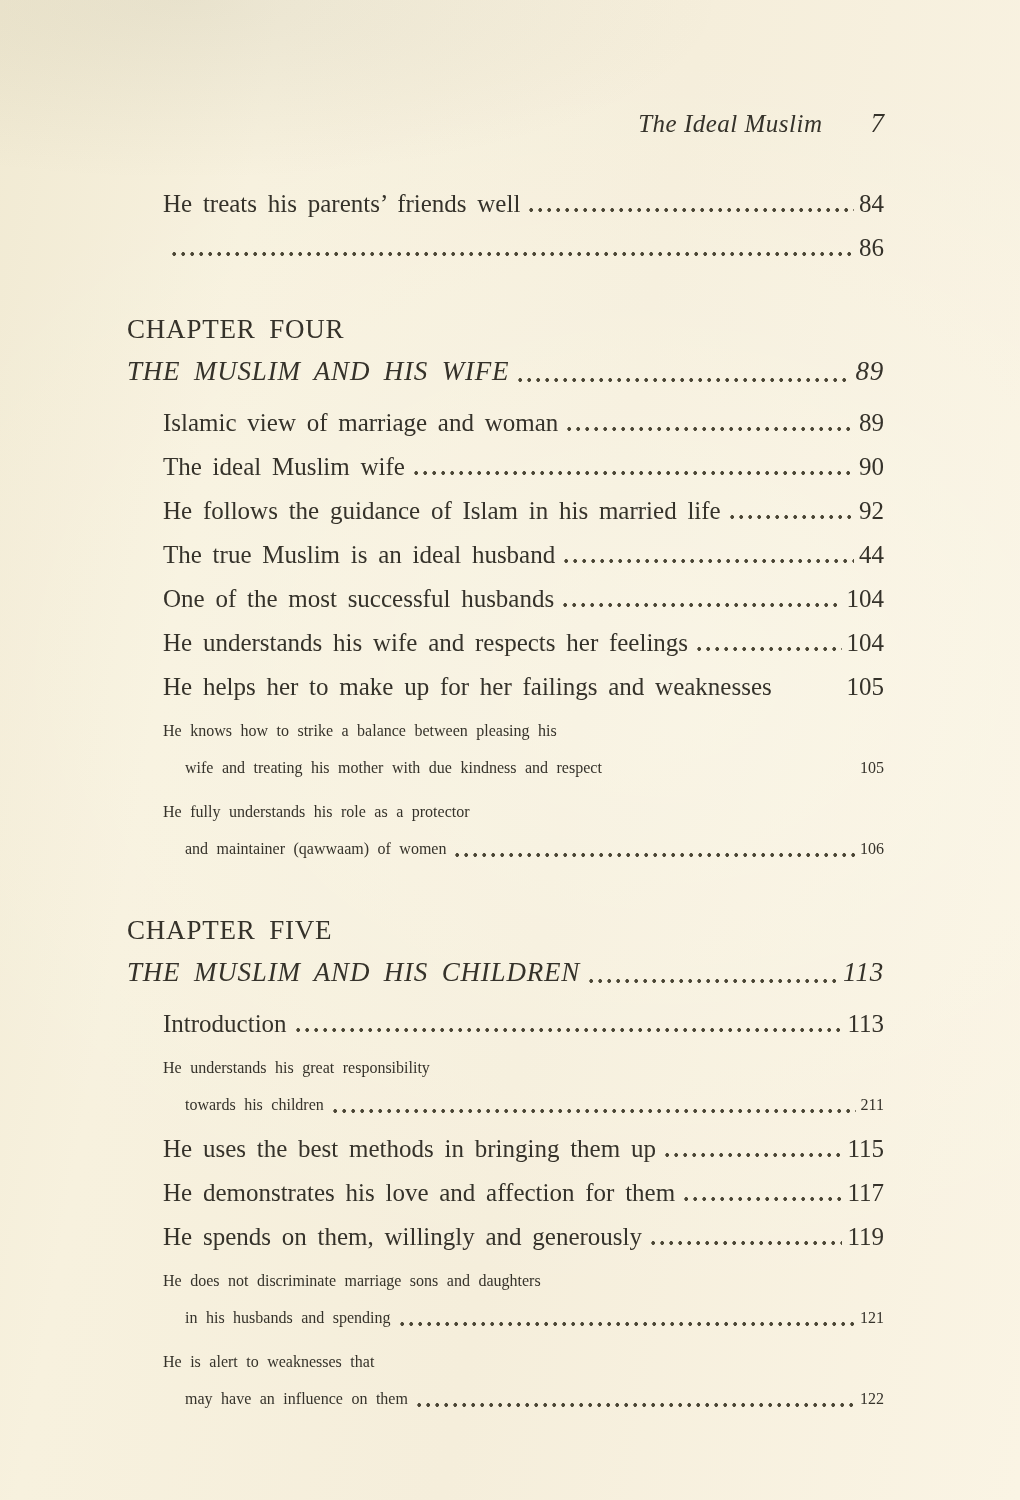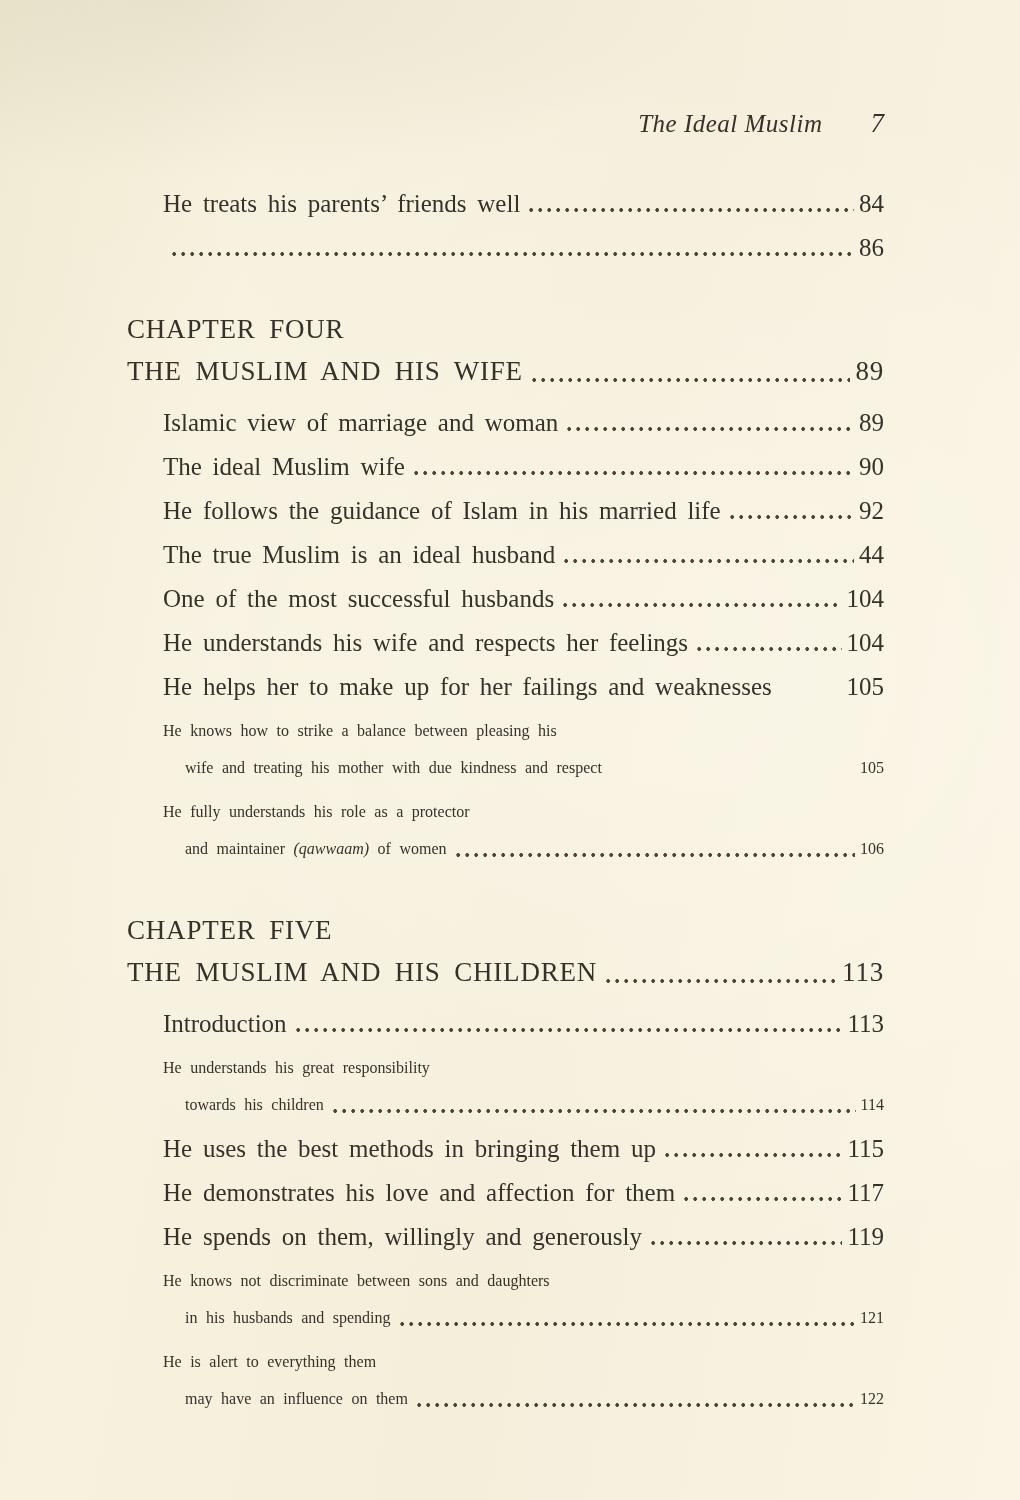--- a/index.html
+++ b/index.html
@@ -42,24 +42,24 @@
   .leader.plain { background: none; }
   .pagenum { white-space: nowrap; }
 
   .entry2 { margin: 0 0 7px 36px; font-size: 16px; line-height: 37px; word-spacing: 4.5px; }
   .entry2 .l1 { display: block; }
   .entry2 .l2row { display: flex; align-items: baseline; margin-left: 22px; }
   .entry2 .l2row .t { white-space: nowrap; }
 
   .chapter { margin: 42px 0 12px 0; font-size: 27px; line-height: 42px; letter-spacing: 0.8px; word-spacing: 6px; }
   .chapter .c1 { display: block; }
-  .chapter .c2row { display: flex; align-items: center; }
+  .chapter .c2row { display: flex; align-items: center; font-style: italic; }
   .chapter .c2row .t { white-space: nowrap; }
 
-  .it { font-style: italic; }
+  .it { }
 </style>
 </head>
 <body>
 
 <div class="page">
   <div class="content">
 
     <div class="header-row">
       <span class="running-title">The Ideal Muslim</span>
       <span class="page-number">7</span>
@@ -153,51 +153,51 @@
         <span class="t">Introduction</span>
         <span class="leader"></span>
         <span class="pagenum">113</span>
       </div>
 
       <div class="entry2">
         <span class="l1">He understands his great responsibility</span>
         <span class="l2row">
           <span class="t">towards his children</span>
           <span class="leader"></span>
-          <span class="pagenum">114</span>
+          <span class="pagenum">211</span>
         </span>
       </div>
 
       <div class="row">
         <span class="t">He uses the best methods in bringing them up</span>
         <span class="leader"></span>
         <span class="pagenum">115</span>
       </div>
       <div class="row">
         <span class="t">He demonstrates his love and affection for them</span>
         <span class="leader"></span>
         <span class="pagenum">117</span>
       </div>
       <div class="row">
         <span class="t">He spends on them, willingly and generously</span>
         <span class="leader"></span>
         <span class="pagenum">119</span>
       </div>
 
       <div class="entry2">
-        <span class="l1">He knows not discriminate between sons and daughters</span>
+        <span class="l1">He does not discriminate marriage sons and daughters</span>
         <span class="l2row">
           <span class="t">in his husbands and spending</span>
           <span class="leader"></span>
           <span class="pagenum">121</span>
         </span>
       </div>
 
       <div class="entry2">
-        <span class="l1">He is alert to everything them</span>
+        <span class="l1">He is alert to weaknesses that</span>
         <span class="l2row">
           <span class="t">may have an influence on them</span>
           <span class="leader"></span>
           <span class="pagenum">122</span>
         </span>
       </div>
 
     </div>
   </div>
 </div>

